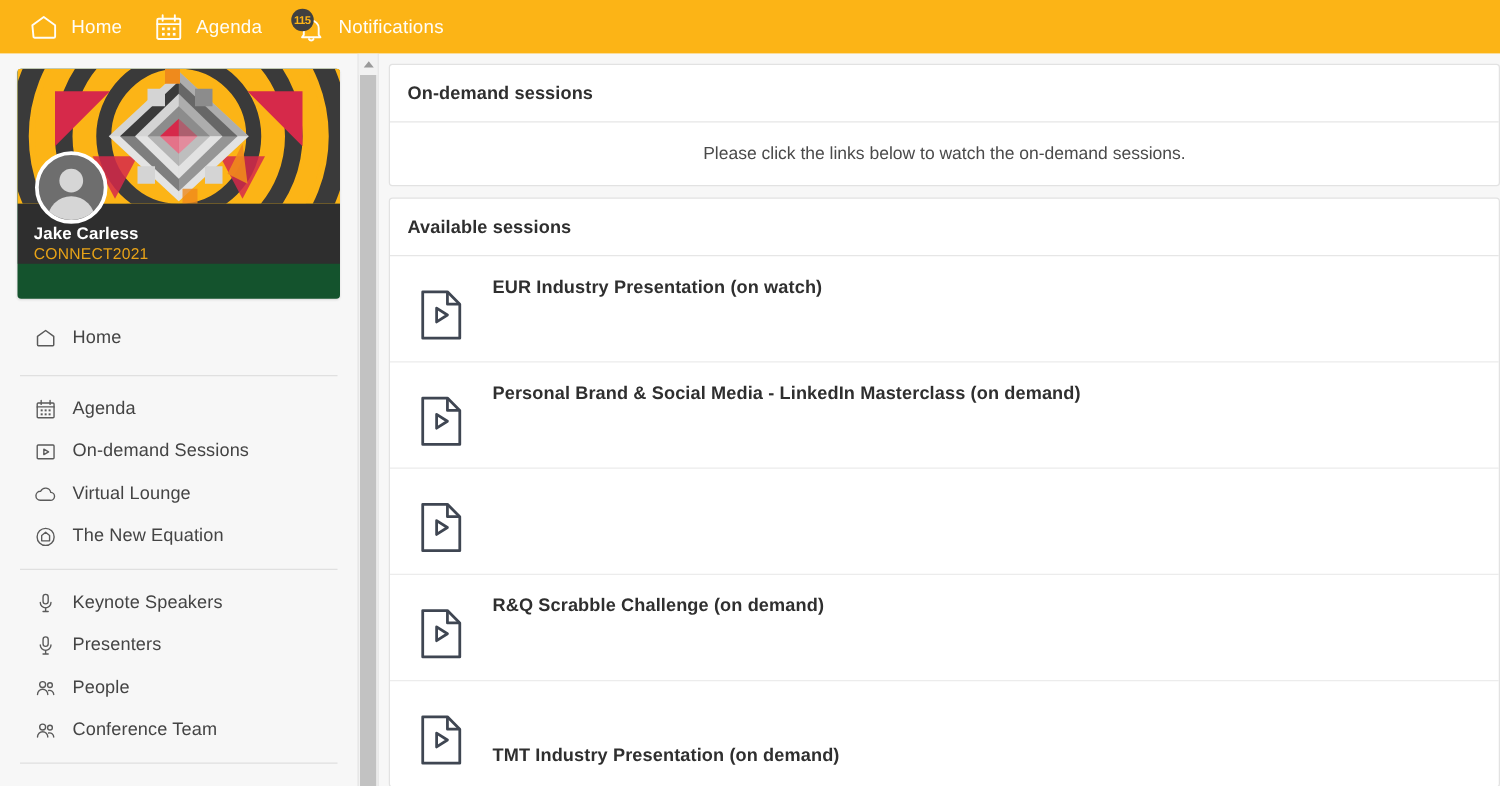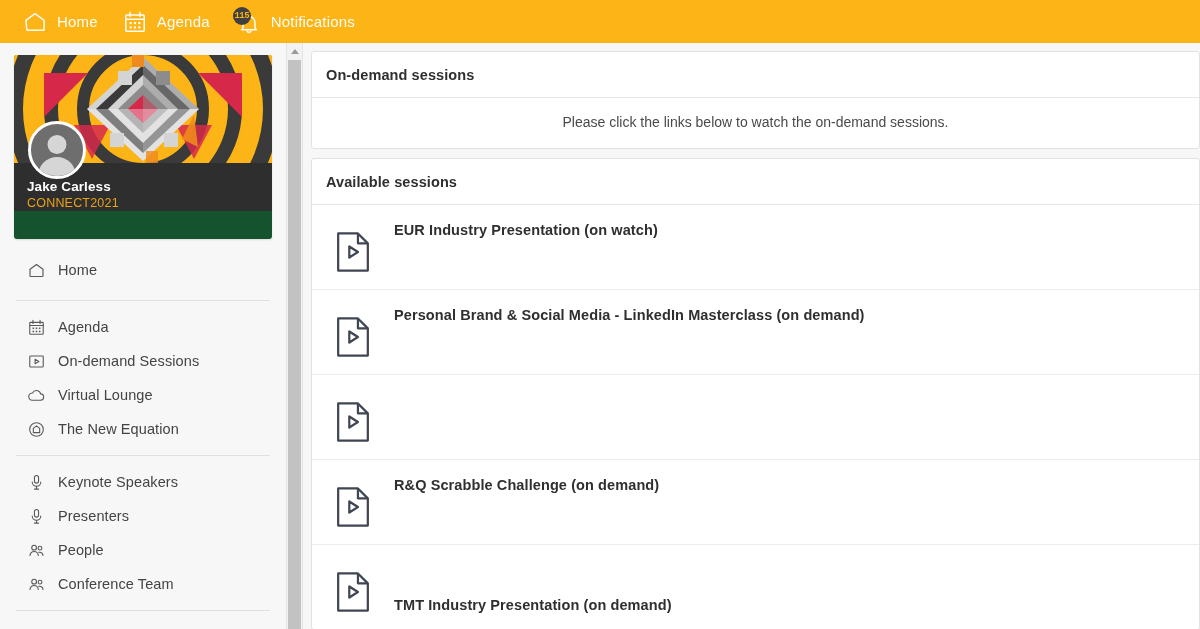--- a/index.html
+++ b/index.html
@@ -34,21 +34,20 @@
   }
   .topnav-ico { width:26px; height:26px; display:block; }
   .notif-wrap { position:relative; width:28px; height:26px; }
   .notif-badge {
     position:absolute; left:-1px; top:-2px;
     width:18px; height:18px; border-radius:50%;
     background:#404040; color:#fcb416;
     font-size:9px; font-weight:bold;
     display:flex; align-items:center; justify-content:center;
     letter-spacing:-.5px;
-    font-family:Liberation Mono, monospace;
   }
 
   
   .body-area { display:flex; width:1200px; height:586px; background:#fff; }
 
   
   .sidebar {
     width:286px; height:586px;
     background:#f7f7f7;
     position:relative;

